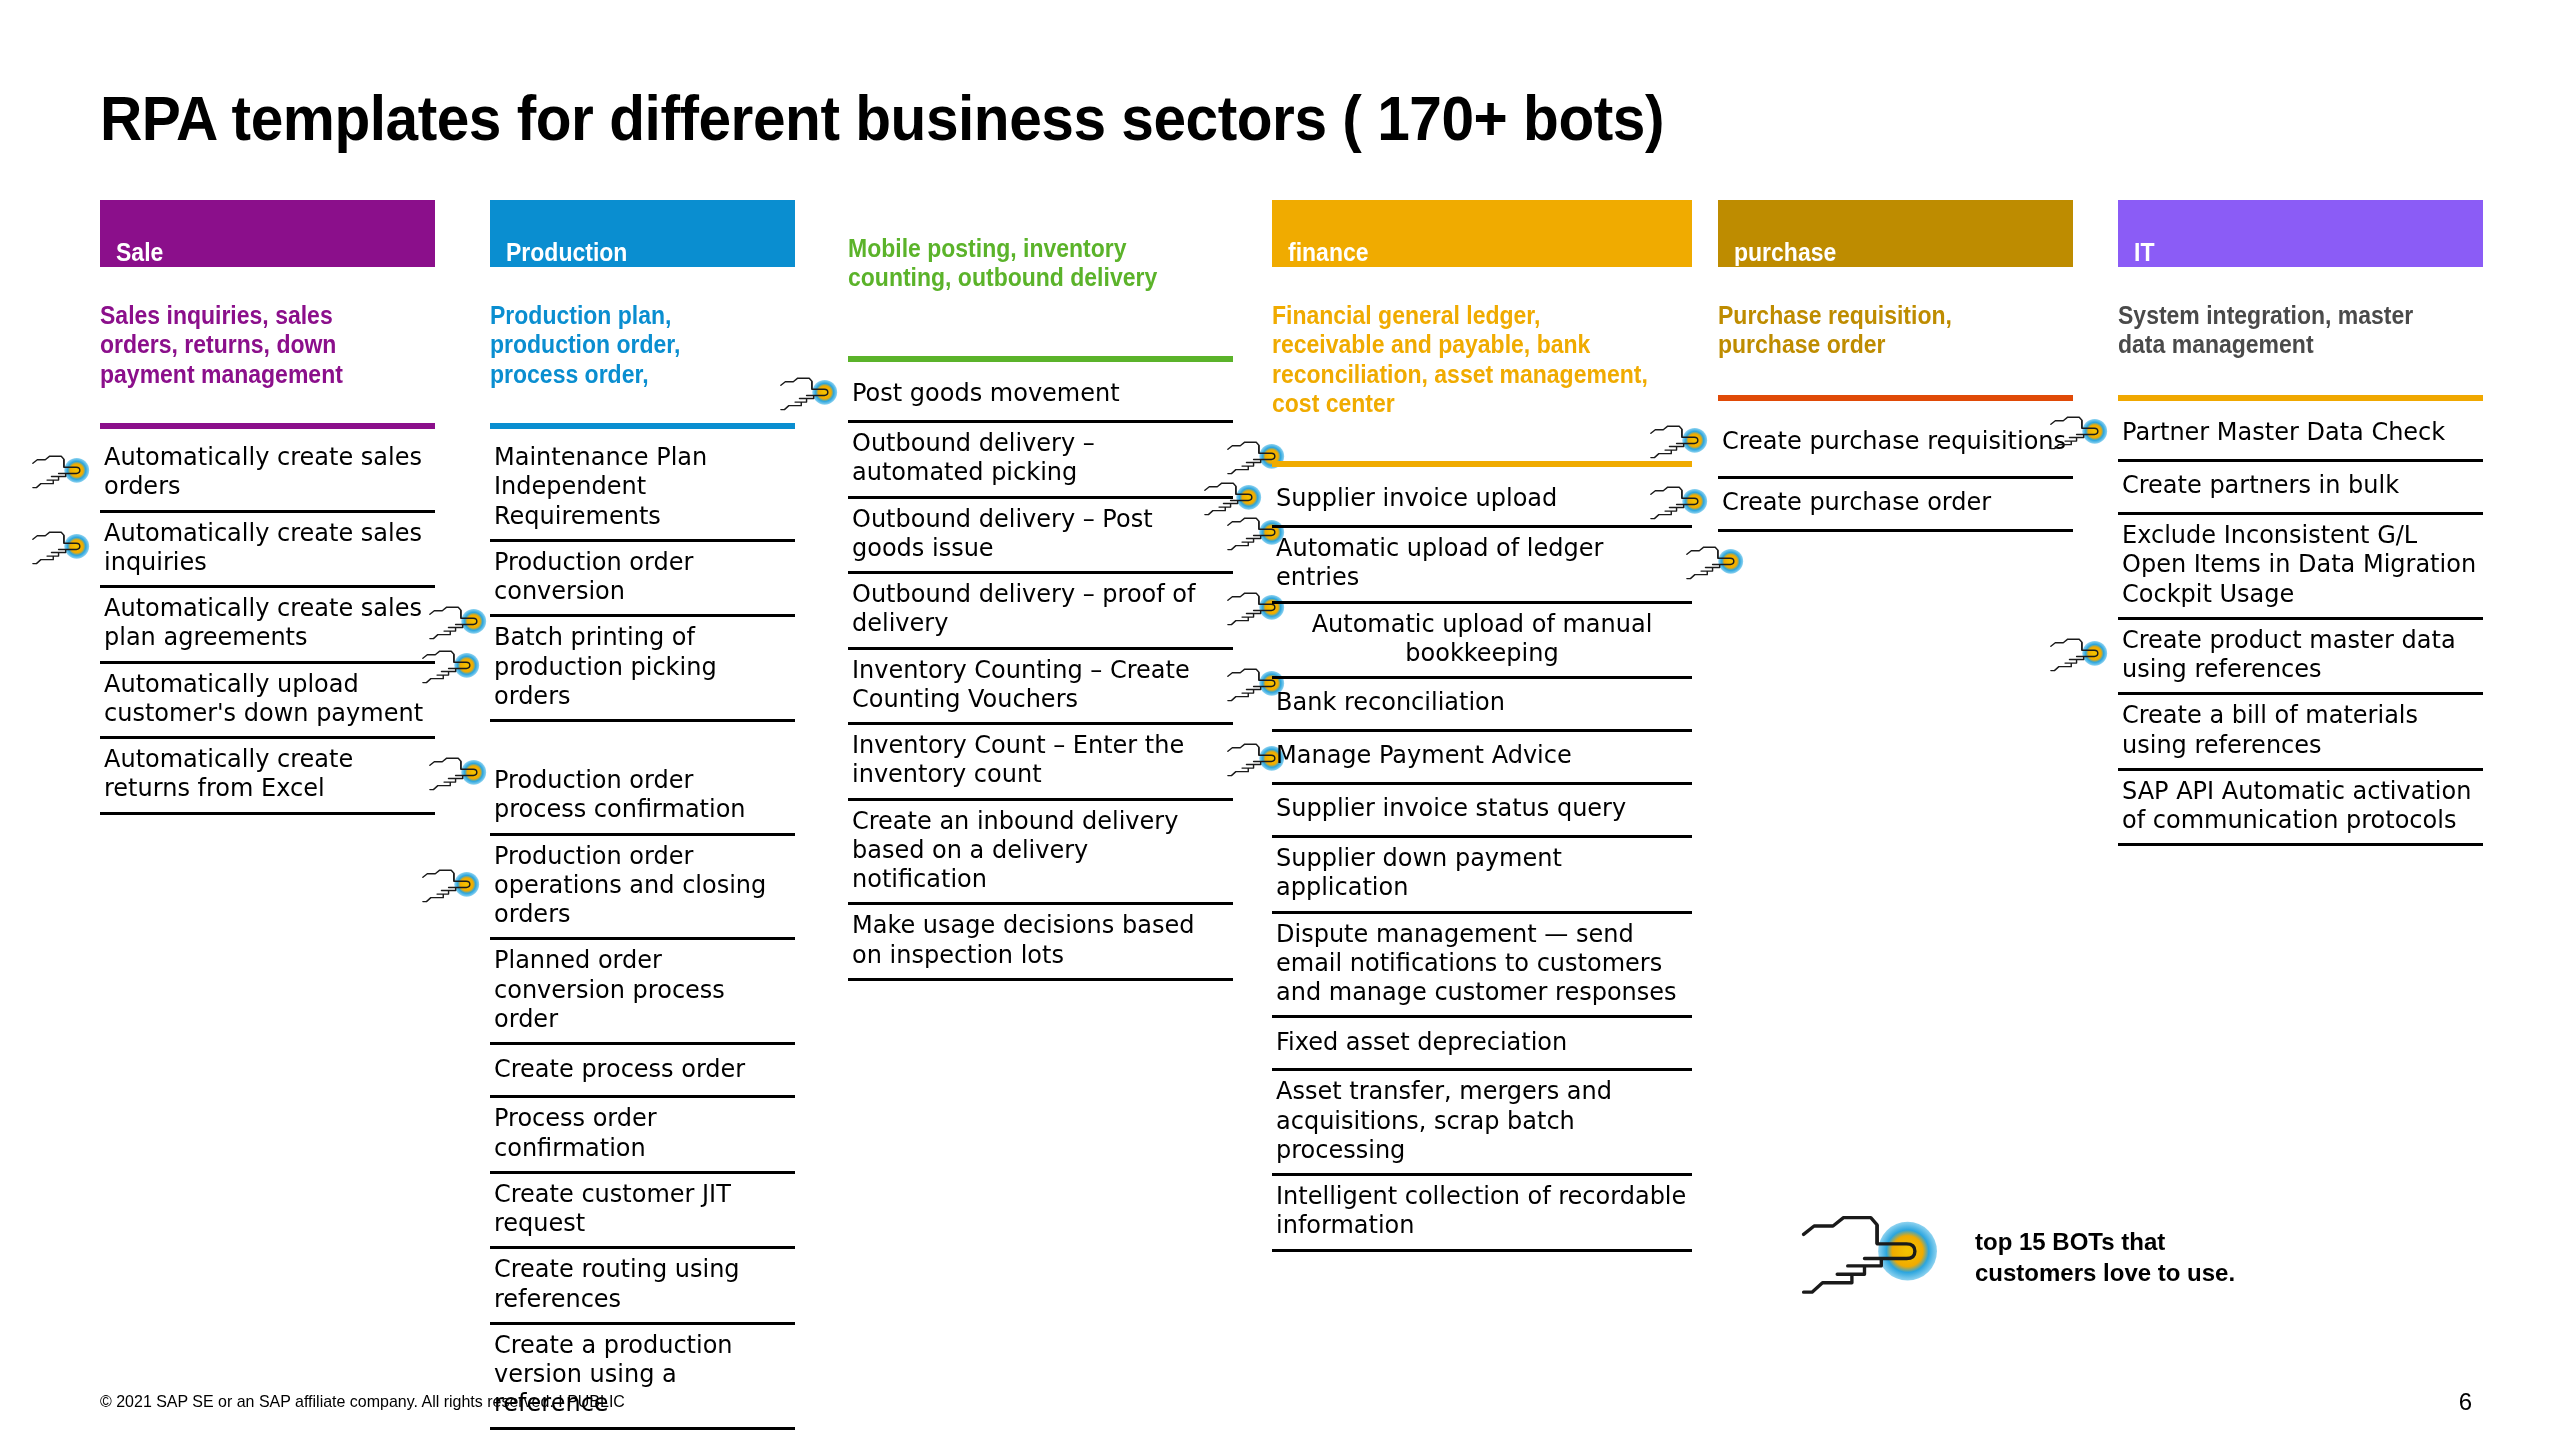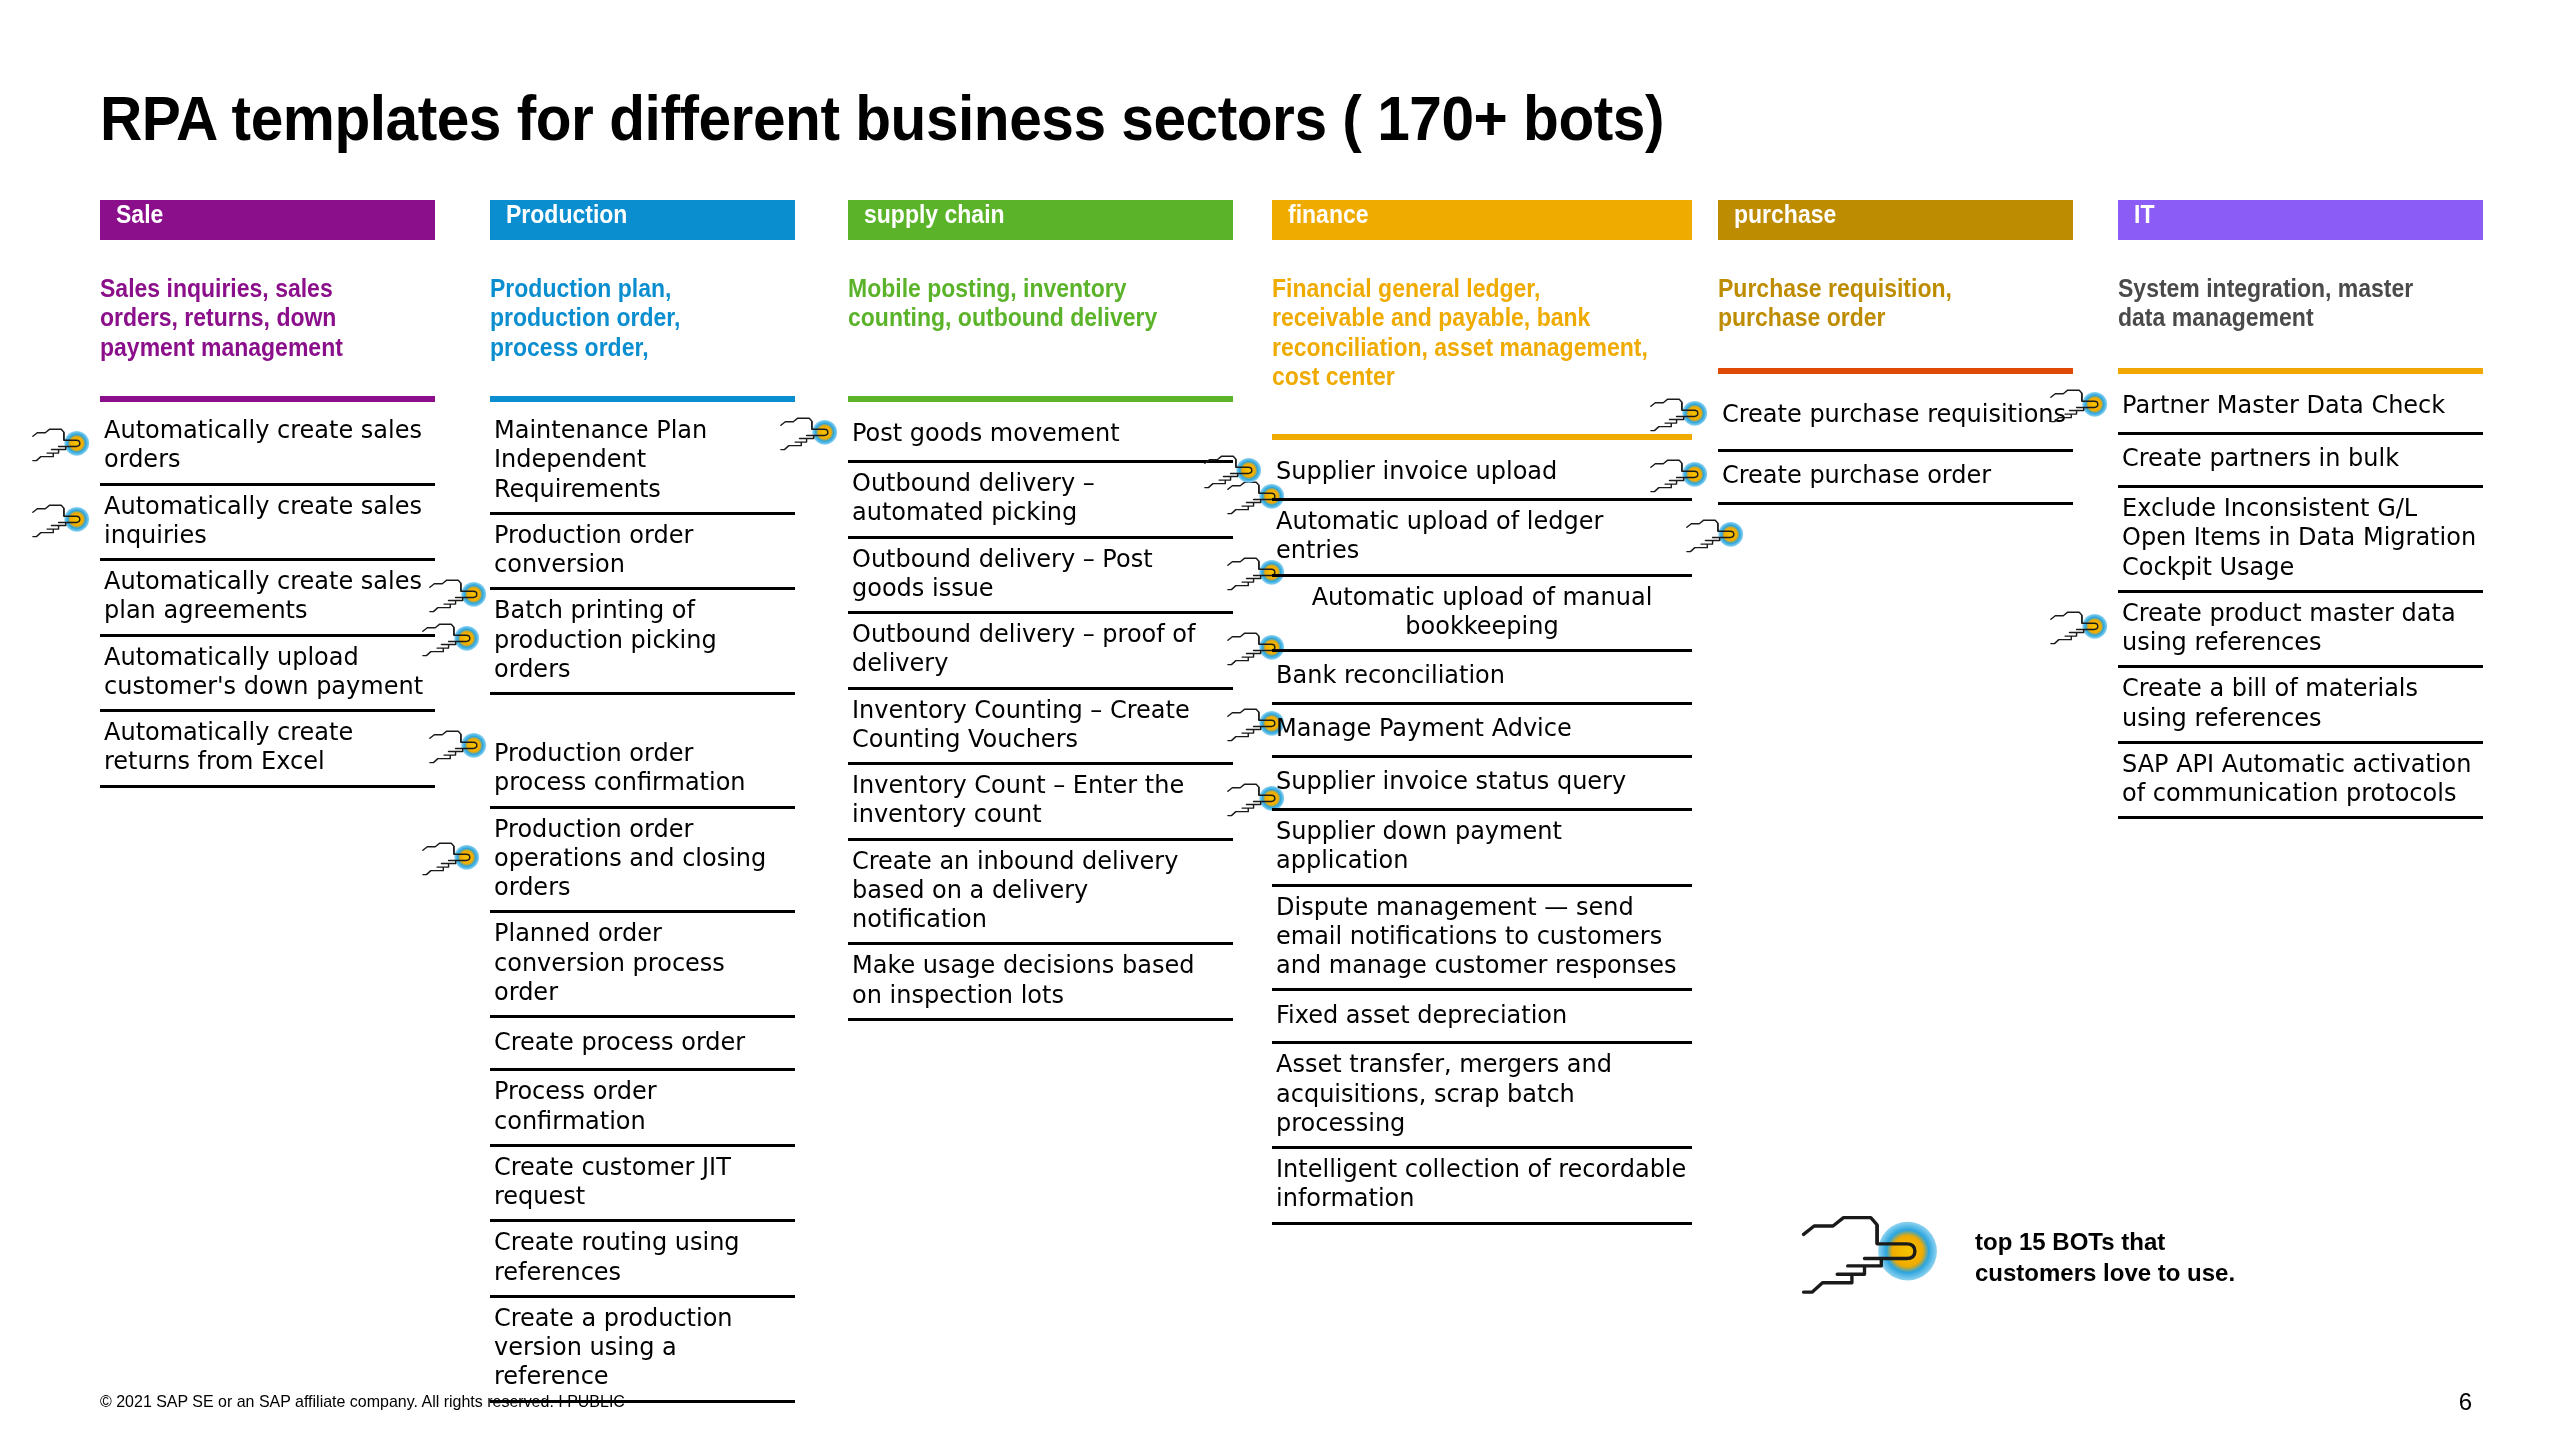--- a/index.html
+++ b/index.html
@@ -27,23 +27,23 @@
   #columns{
     position:absolute;
     left:0; top:200px;
     width:2560px;
   }
   .column{
     position:absolute;
     top:0;
   }
   .col-header{
-    height:40px;
+    height:67px;
     display:flex;
-    align-items:flex-start;
+    align-items:flex-end;
     padding-left:16px;
     box-sizing:border-box;
     color:#ffffff;
     font-size:25px;
     font-weight:bold;
     transform-origin:left center;
   }
   .col-header span{ transform:scaleX(0.92); transform-origin:left center; display:inline-block;}
   .col-subtitle{
     margin-top:34px;
@@ -268,23 +268,20 @@
         </div>
         <div class="item" style="min-height: 70px;">
           <div class="item-text">Create routing using references</div>
         </div>
         <div class="item" style="min-height: 70px;">
           <div class="item-text">Create a production version using a reference</div>
         </div>
       </div>
     </div>
     <div class="column" style="left: 848px; width: 385px;">
-      <div class="col-header" style="background: rgb(91, 179, 42);">
-        <span>supply chain</span>
-      </div>
       <div class="col-subtitle" style="color: rgb(91, 179, 42); min-height: 112px;"><span>Mobile posting, inventory counting, outbound delivery</span></div>
       <div class="col-rule" style="background: rgb(91, 179, 42);"></div>
       <div class="items">
         <div class="item" style="min-height: 53px;">
           <div class="item-text">Post goods movement</div>
           <div class="bot-icon" style="left: -68px; top: 50%; margin-top: -23px;">
             <svg viewBox="0 0 140 100" xmlns="http://www.w3.org/2000/svg">
               <defs>
                 <radialGradient id="g7" cx="50%" cy="50%" r="50%">
                   <stop offset="0%" stop-color="#F5C400"></stop>

